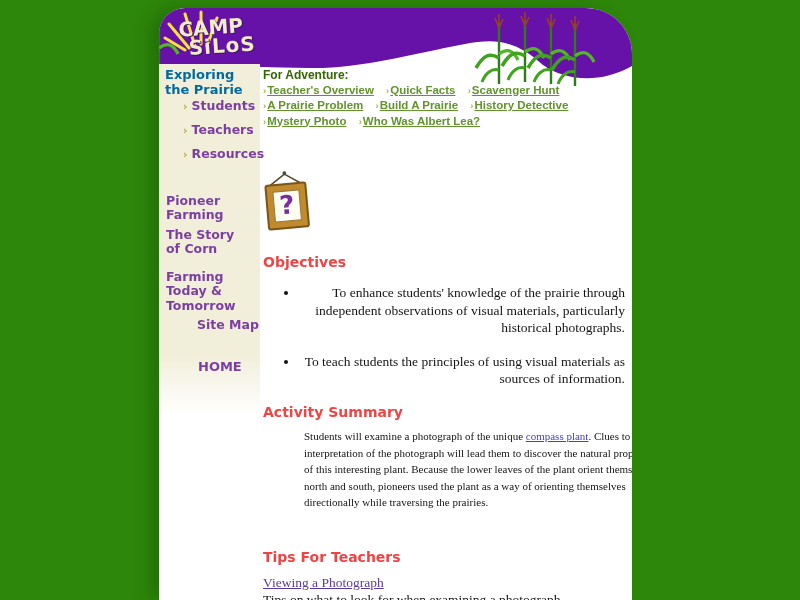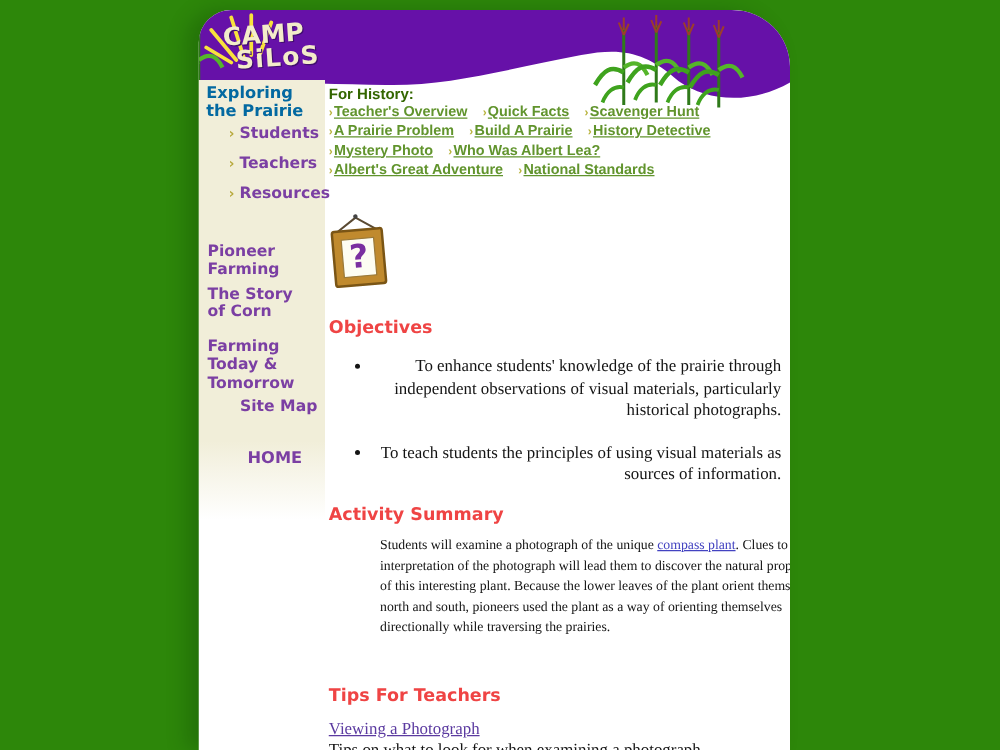--- a/index.html
+++ b/index.html
@@ -83,44 +83,40 @@
     <div class="sb sb-sub" style="left:24px;top:114px;">
       <span class="sb-arrow">›</span><span>Teachers</span>
     </div>
     <div class="sb sb-sub" style="left:24px;top:138px;">
       <span class="sb-arrow">›</span><span>Resources</span>
     </div>
 
     <div class="sb sb-link" style="left:7px;top:186px;">Pioneer Farming</div>
     <div class="sb sb-link" style="left:7px;top:262px;">Farming Today &amp; Tomorrow</div>
     <div class="sb sb-link" style="left:7px;top:220px;width:72px;">The Story of Corn</div>
-    <div class="sb sb-link" style="left:33px;top:310px;">Site Map</div>
+    <div class="sb sb-link" style="left:21px;top:310px;text-align:center;">Site Map</div>
     <div class="sb sb-link" style="left:39px;top:352px;font-size:13px;">HOME</div>
 
     <div class="content">
 
       <div class="for-teachers">
-        <div class="ft-head">For History:</div>
+        <div class="ft-head">For Adventure:</div>
         <div>
           <span class="nav-arrow">›</span><span class="nav-link">Teacher's Overview</span>
           <span class="nav-arrow">›</span><span class="nav-link">Quick Facts</span>
           <span class="nav-arrow">›</span><span class="nav-link">Scavenger Hunt</span>
         </div>
         <div>
           <span class="nav-arrow">›</span><span class="nav-link">A Prairie Problem</span>
           <span class="nav-arrow">›</span><span class="nav-link">Build A Prairie</span>
           <span class="nav-arrow">›</span><span class="nav-link">History Detective</span>
         </div>
         <div>
           <span class="nav-arrow">›</span><span class="nav-link">Mystery Photo</span>
           <span class="nav-arrow">›</span><span class="nav-link">Who Was Albert Lea?</span>
-        </div>
-        <div>
-          <span class="nav-arrow">›</span><span class="nav-link">Albert's Great Adventure</span>
-          <span class="nav-arrow">›</span><span class="nav-link">National Standards</span>
         </div>
       </div>
 
       <div class="banner">
         <svg width="52" height="66" viewBox="0 0 52 66" aria-hidden="true">
           <g transform="rotate(-5 26 38)">
             <path d="M26,8 L8,20 M26,8 L44,20" stroke="#5a4a33" stroke-width="1.6" fill="none"></path>
             <circle cx="26" cy="7" r="1.8" fill="#444"></circle>
             <rect x="6" y="18" width="40" height="44" fill="#c08a2e" stroke="#7a5515" stroke-width="2" rx="2"></rect>
             <rect x="13" y="25" width="26" height="30" fill="#fdfdf2" stroke="#9a7a3a" stroke-width="1"></rect>

